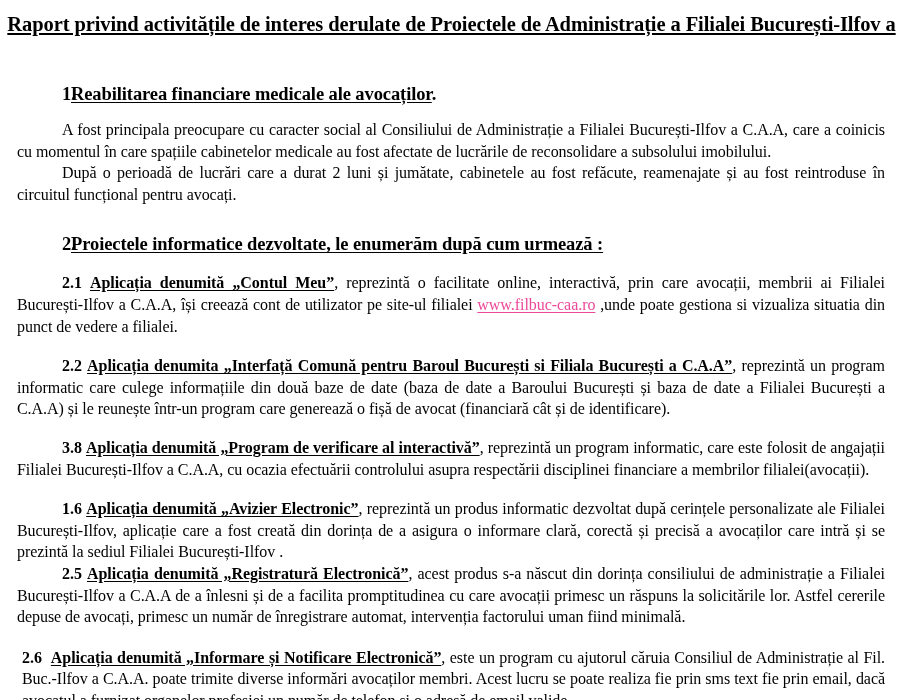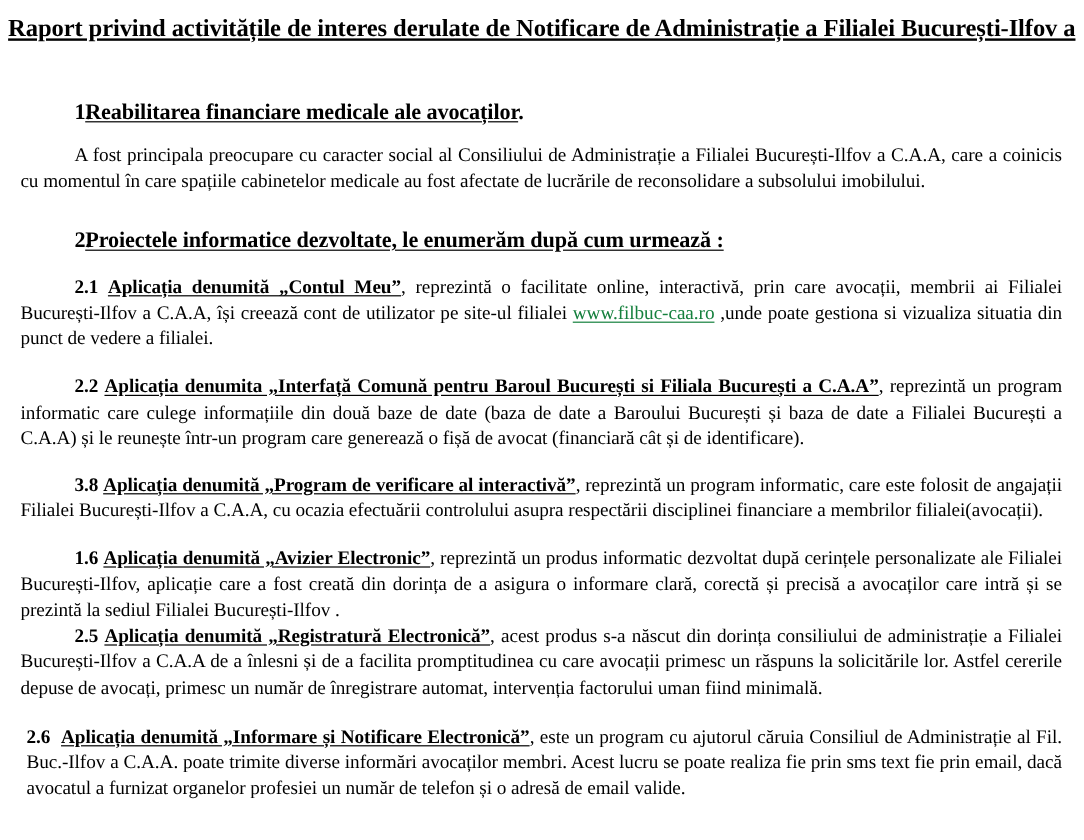--- a/index.html
+++ b/index.html
@@ -91,41 +91,42 @@
   #app-2-6 { margin-top: 19px; padding-left: 22px; }
   .lbl {
     font-weight: bold;
     text-decoration: underline;
     text-underline-offset: 2px;
   }
   .idx {
     font-weight: bold;
   }
   a.weblink {
-    color: #15803d;
+    color: #ec4899;
     text-decoration: underline;
     text-underline-offset: 2px;
     font-family: Liberation Serif, serif;
   }
 </style>
 </head>
 <body>
 
 <div class="page">
 
   <h1 class="doc-title">
-    <span class="tl u">Raport privind activitățile de interes derulate de Notificare de Administrație a Filialei București-Ilfov a</span>
+    <span class="tl u">Raport privind activitățile de interes derulate de Proiectele de Administrație a Filialei București-Ilfov a</span>
   </h1>
 
   <h2 class="section-heading" id="heading-1">
     <span class="num">1.</span><span class="htext">Reabilitarea financiare medicale ale avocaților</span><span>.</span>
   </h2>
 
   <div class="body-block" id="para-1">
     <p>A fost principala preocupare cu caracter social al Consiliului de Administrație a Filialei București-Ilfov a C.A.A, care a coinicis cu momentul în care  spațiile cabinetelor medicale au fost afectate de lucrările de reconsolidare a subsolului imobilului.</p>
+    <p>După o perioadă de lucrări care a durat 2 luni și jumătate, cabinetele au fost refăcute, reamenajate și au fost reintroduse în circuitul funcțional pentru avocați.</p>
   </div>
 
   <h2 class="section-heading" id="heading-2">
     <span class="num">2.</span><span class="htext">Proiectele informatice dezvoltate, le enumerăm după cum urmează :</span>
   </h2>
 
   <div class="body-block" id="app-2-1">
     <p><span class="idx">2.1</span> <span class="lbl">Aplicația denumită „Contul Meu”</span><span>, reprezintă o facilitate online, interactivă, prin care avocații, membrii ai Filialei București-Ilfov a C.A.A,  își creează cont de utilizator pe site-ul filialei </span><a class="weblink" href="#">www.filbuc-caa.ro</a><span> ,unde poate gestiona si vizualiza situatia din punct de vedere a filialei.</span></p>
   </div>
 

